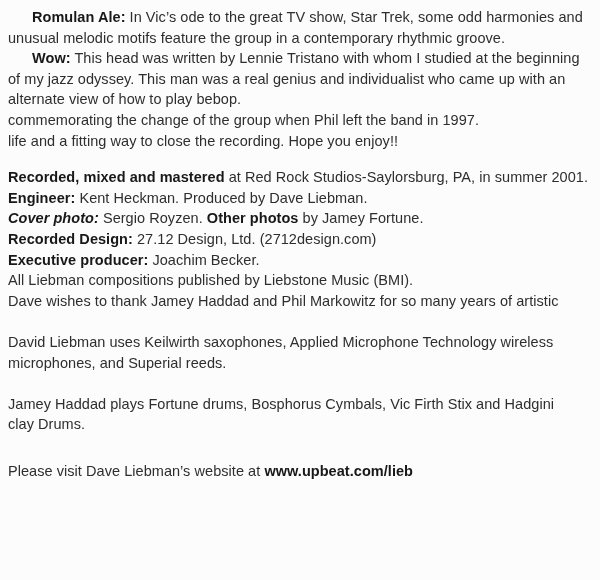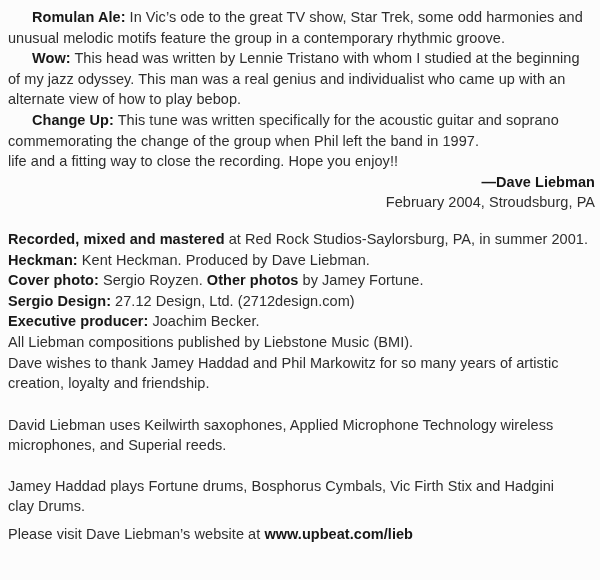--- a/index.html
+++ b/index.html
@@ -21,21 +21,21 @@
     font-size: 14.5px;
     line-height: 20.6px;
     color: #2e2e2e;
     letter-spacing: 0.05px;
   }
   section { margin: 0; padding: 0; }
   .sec-signature   { margin-top: 0; }
   .sec-credits     { margin-top: 16px; }
   .sec-sax         { margin-top: 21px; }
   .sec-drums       { margin-top: 20px; }
-  .sec-website     { margin-top: 7px; }
+  .sec-website     { margin-top: 26px; }
   .line {
     white-space: nowrap;
     overflow: hidden;
   }
   .line.indent { text-indent: 24px; }
   .line.right  { text-align: right; }
   .b {
     font-weight: bold;
     color: #181818;
   }
@@ -43,37 +43,31 @@
 </head>
 <body style="background: rgb(252, 252, 252);">
 
 <div class="page" style="color: rgb(46, 46, 46);">
   <section class="sec-tracks">
       <div class="line indent"><span class="b" style="color: rgb(24, 24, 24);">Romulan Ale:</span><span> In Vic’s ode to the great TV show, Star Trek, some odd harmonies and</span></div>
       <div class="line"><span>unusual melodic motifs feature the group in a contemporary rhythmic groove.</span></div>
       <div class="line indent"><span class="b" style="color: rgb(24, 24, 24);">Wow:</span><span> This head was written by Lennie Tristano with whom I studied at the beginning</span></div>
       <div class="line"><span>of my jazz odyssey. This man was a real genius and individualist who came up with an</span></div>
       <div class="line"><span>alternate view of how to play bebop.</span></div>
-      <div class="line indent"><span class="b" style="color: rgb(24, 24, 24);">Change Up:</span><span> This tune was written specifically for the acoustic guitar and soprano</span></div>
       <div class="line"><span>commemorating the change of the group when Phil left the band in 1997.</span></div>
       <div class="line"><span>life and a fitting way to close the recording. Hope you enjoy!!</span></div>
     </section>
-  <section class="sec-signature">
-      <div class="line right"><span class="b" style="color: rgb(24, 24, 24);">—Dave Liebman</span></div>
-      <div class="line right"><span>February 2004, Stroudsburg, PA</span></div>
-    </section>
   <section class="sec-credits">
       <div class="line"><span class="b" style="color: rgb(24, 24, 24); margin-top: 48px;">Recorded, mixed and mastered</span><span> at Red Rock Studios-Saylorsburg, PA, in summer 2001.</span></div>
-      <div class="line"><span class="b" style="color: rgb(24, 24, 24);">Heckman:</span><span> Kent Heckman. Produced by Dave Liebman.</span></div>
-      <div class="line"><span class="b" style="color: rgb(24, 24, 24);">Cover photo:</span><span> Sergio Royzen. </span><span class="b" style="color: rgb(24, 24, 24);">Other photos</span><span> by Jamey Fortune.</span></div>
-      <div class="line"><span class="b" style="color: rgb(24, 24, 24);">Sergio Design:</span><span> 27.12 Design, Ltd. (2712design.com)</span></div>
+      <div class="line"><span class="b" style="color: rgb(24, 24, 24);">Engineer:</span><span> Kent Heckman. Produced by Dave Liebman.</span></div>
+      <div class="line"><span class="b" style="color: rgb(24, 24, 24); font-style: italic;">Cover photo:</span><span> Sergio Royzen. </span><span class="b" style="color: rgb(24, 24, 24);">Other photos</span><span> by Jamey Fortune.</span></div>
+      <div class="line"><span class="b" style="color: rgb(24, 24, 24);">Recorded Design:</span><span> 27.12 Design, Ltd. (2712design.com)</span></div>
       <div class="line"><span class="b" style="color: rgb(24, 24, 24);">Executive producer:</span><span> Joachim Becker.</span></div>
       <div class="line"><span>All Liebman compositions published by Liebstone Music (BMI).</span></div>
       <div class="line"><span>Dave wishes to thank Jamey Haddad and Phil Markowitz for so many years of artistic</span></div>
-      <div class="line"><span>creation, loyalty and friendship.</span></div>
     </section>
   <section class="sec-sax">
       <div class="line"><span>David Liebman uses Keilwirth saxophones, Applied Microphone Technology wireless</span></div>
       <div class="line"><span>microphones, and Superial reeds.</span></div>
     </section>
   <section class="sec-drums">
       <div class="line"><span>Jamey Haddad plays Fortune drums, Bosphorus Cymbals, Vic Firth Stix and Hadgini</span></div>
       <div class="line"><span>clay Drums.</span></div>
     </section>
   <section class="sec-website">

